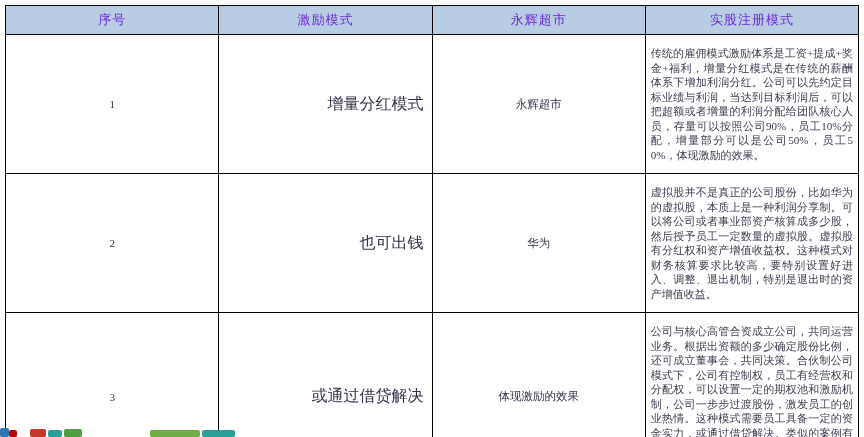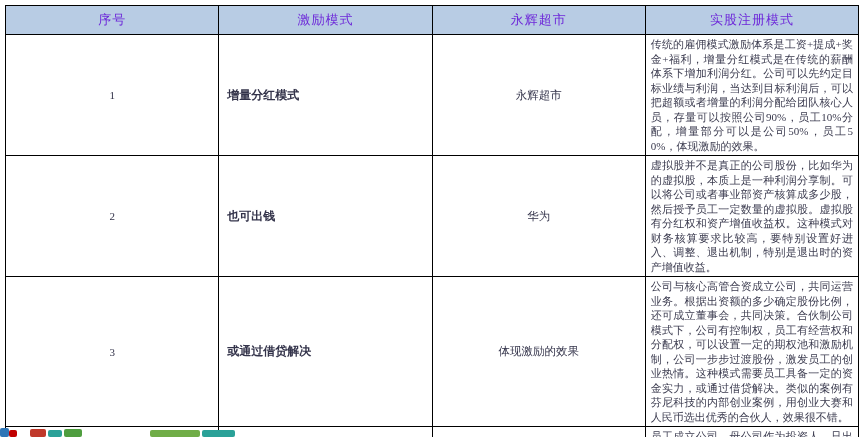--- a/index.html
+++ b/index.html
@@ -24,26 +24,26 @@
   table.incentive th{
     background:#b8cce4;
     color:#6d28d9;
     font-weight:normal;
     font-size:13px;
     height:26px;
     text-align:center;
     letter-spacing:1px;
   }
   td.c0{width:42px;text-align:center;font-size:11px;color:#33334a;}
-  td.c1{width:82px;text-align:left;font-size:12px;color:#33334a;padding:0 8px;font-weight:bold;}
+  td.c1{width:82px;text-align:right;font-size:16px;color:#33334a;padding:0 8px;}
   td.c2{width:69px;text-align:center;font-size:11.5px;color:#33334a;padding:0 22px;}
   td.c3{
     text-align:justify;text-justify:inter-ideograph;
     font-size:11px;line-height:1.32;color:#3b3b4f;
-    padding:2px 5px;
+    padding:11px 5px;
   }
   
   tbody tr:nth-child(1) td{height:54px;}
   tbody tr:nth-child(2) td{height:47px;}
   tbody tr:nth-child(3) td{height:59px;}
   tbody tr:nth-child(4) td{height:39px;}
   tbody tr:nth-child(5) td{height:51px;}
   tbody tr:nth-child(6) td{height:49px;}
   tbody tr:nth-child(7) td{height:33px;}
   tbody tr:nth-child(8) td{height:59px;}

